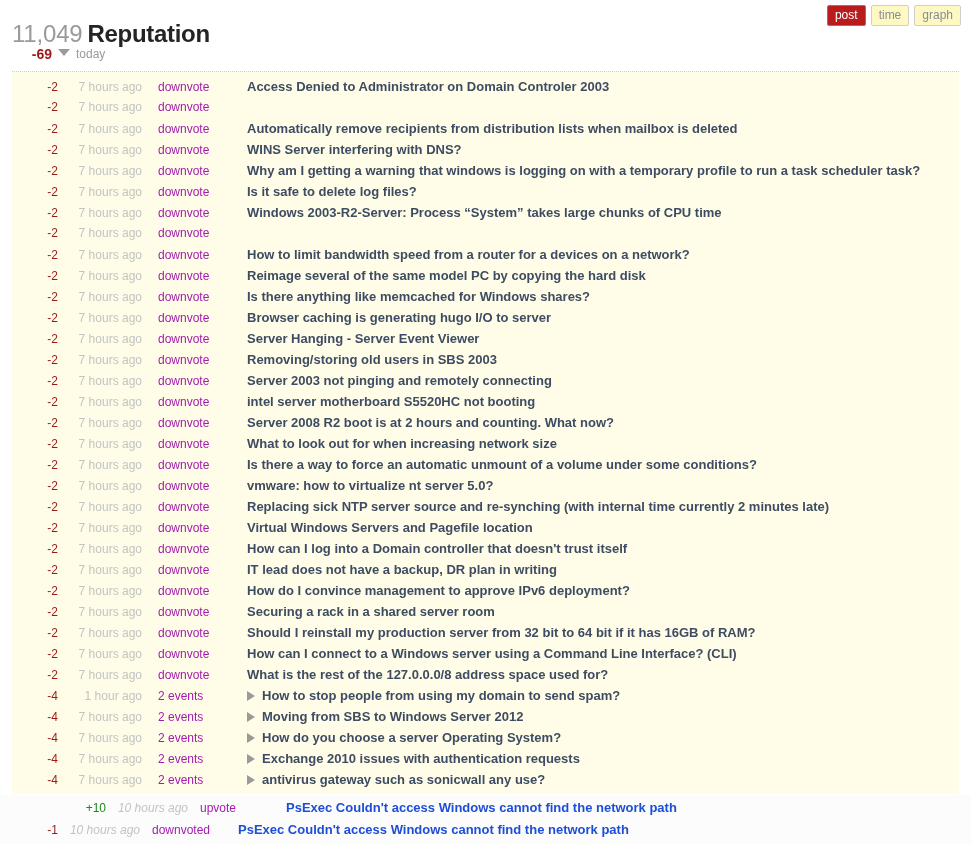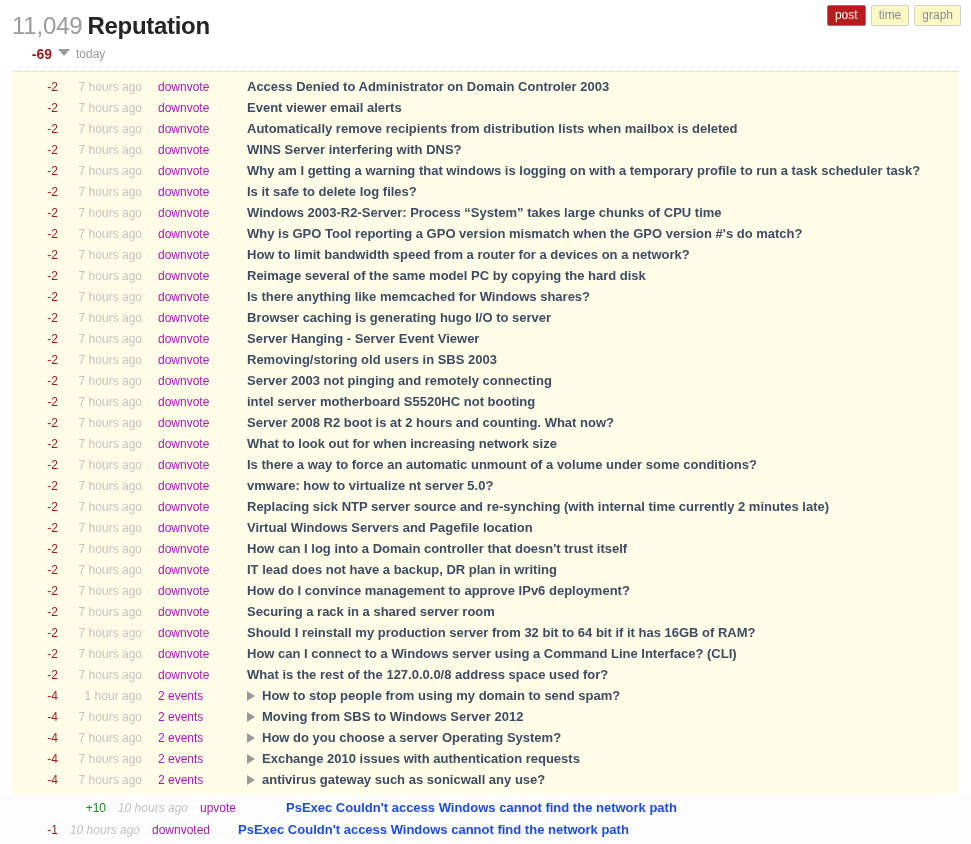--- a/index.html
+++ b/index.html
@@ -17,21 +17,21 @@
   }
 
   
   .header {
     position: relative;
     height: 44px;
   }
   .rep-title {
     position: absolute;
     left: 12px;
-    top: 12px;
+    top: 20px;
     white-space: nowrap;
   }
   .rep-count {
     font-size: 24px;
     color: #9a9a9a;
     font-weight: 400;
     letter-spacing: -0.2px;
   }
   .rep-word {
     font-size: 24px;
@@ -199,21 +199,20 @@
     <div class="rep-row">
       <div class="col-score">-2</div>
       <div class="col-time">7 hours ago</div>
       <div class="col-action">downvote</div>
       <div class="col-title"><a>Access Denied to Administrator on Domain Controler 2003</a></div>
     </div>
     <div class="rep-row">
       <div class="col-score">-2</div>
       <div class="col-time">7 hours ago</div>
       <div class="col-action">downvote</div>
-      <div class="col-title"><a>Event viewer email alerts</a></div>
     </div>
     <div class="rep-row">
       <div class="col-score">-2</div>
       <div class="col-time">7 hours ago</div>
       <div class="col-action">downvote</div>
       <div class="col-title"><a>Automatically remove recipients from distribution lists when mailbox is deleted</a></div>
     </div>
     <div class="rep-row">
       <div class="col-score">-2</div>
       <div class="col-time">7 hours ago</div>
@@ -235,21 +234,20 @@
     <div class="rep-row">
       <div class="col-score">-2</div>
       <div class="col-time">7 hours ago</div>
       <div class="col-action">downvote</div>
       <div class="col-title"><a>Windows 2003-R2-Server: Process “System” takes large chunks of CPU time</a></div>
     </div>
     <div class="rep-row">
       <div class="col-score">-2</div>
       <div class="col-time">7 hours ago</div>
       <div class="col-action">downvote</div>
-      <div class="col-title"><a>Why is GPO Tool reporting a GPO version mismatch when the GPO version #'s do match?</a></div>
     </div>
     <div class="rep-row">
       <div class="col-score">-2</div>
       <div class="col-time">7 hours ago</div>
       <div class="col-action">downvote</div>
       <div class="col-title"><a>How to limit bandwidth speed from a router for a devices on a network?</a></div>
     </div>
     <div class="rep-row">
       <div class="col-score">-2</div>
       <div class="col-time">7 hours ago</div>

